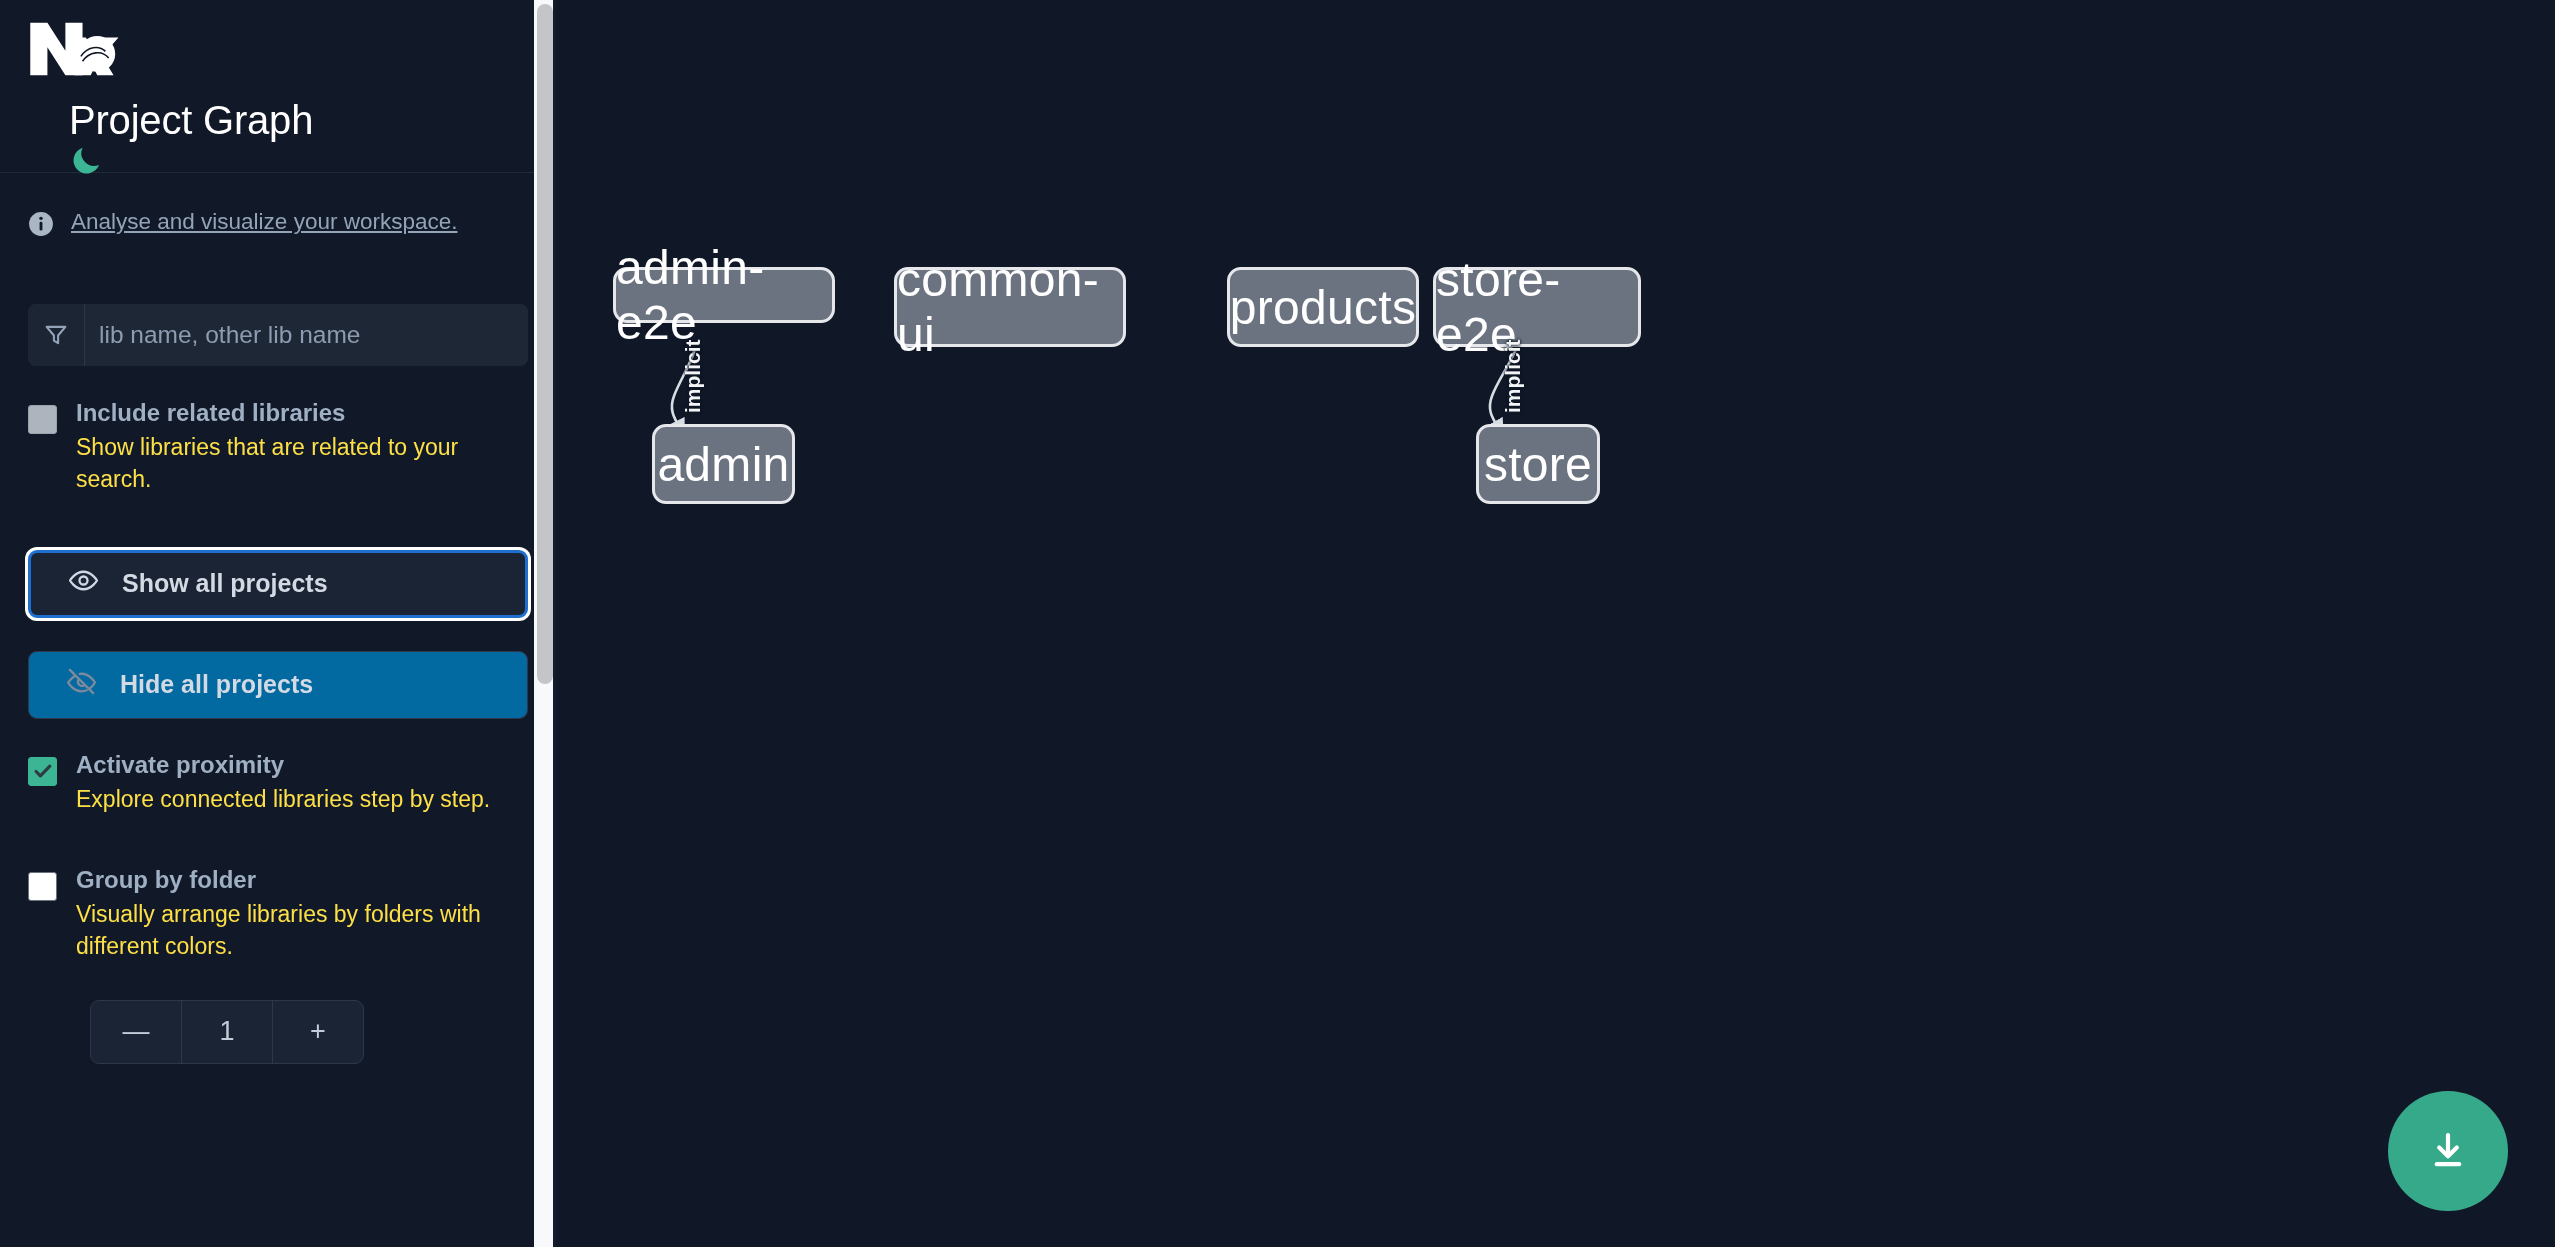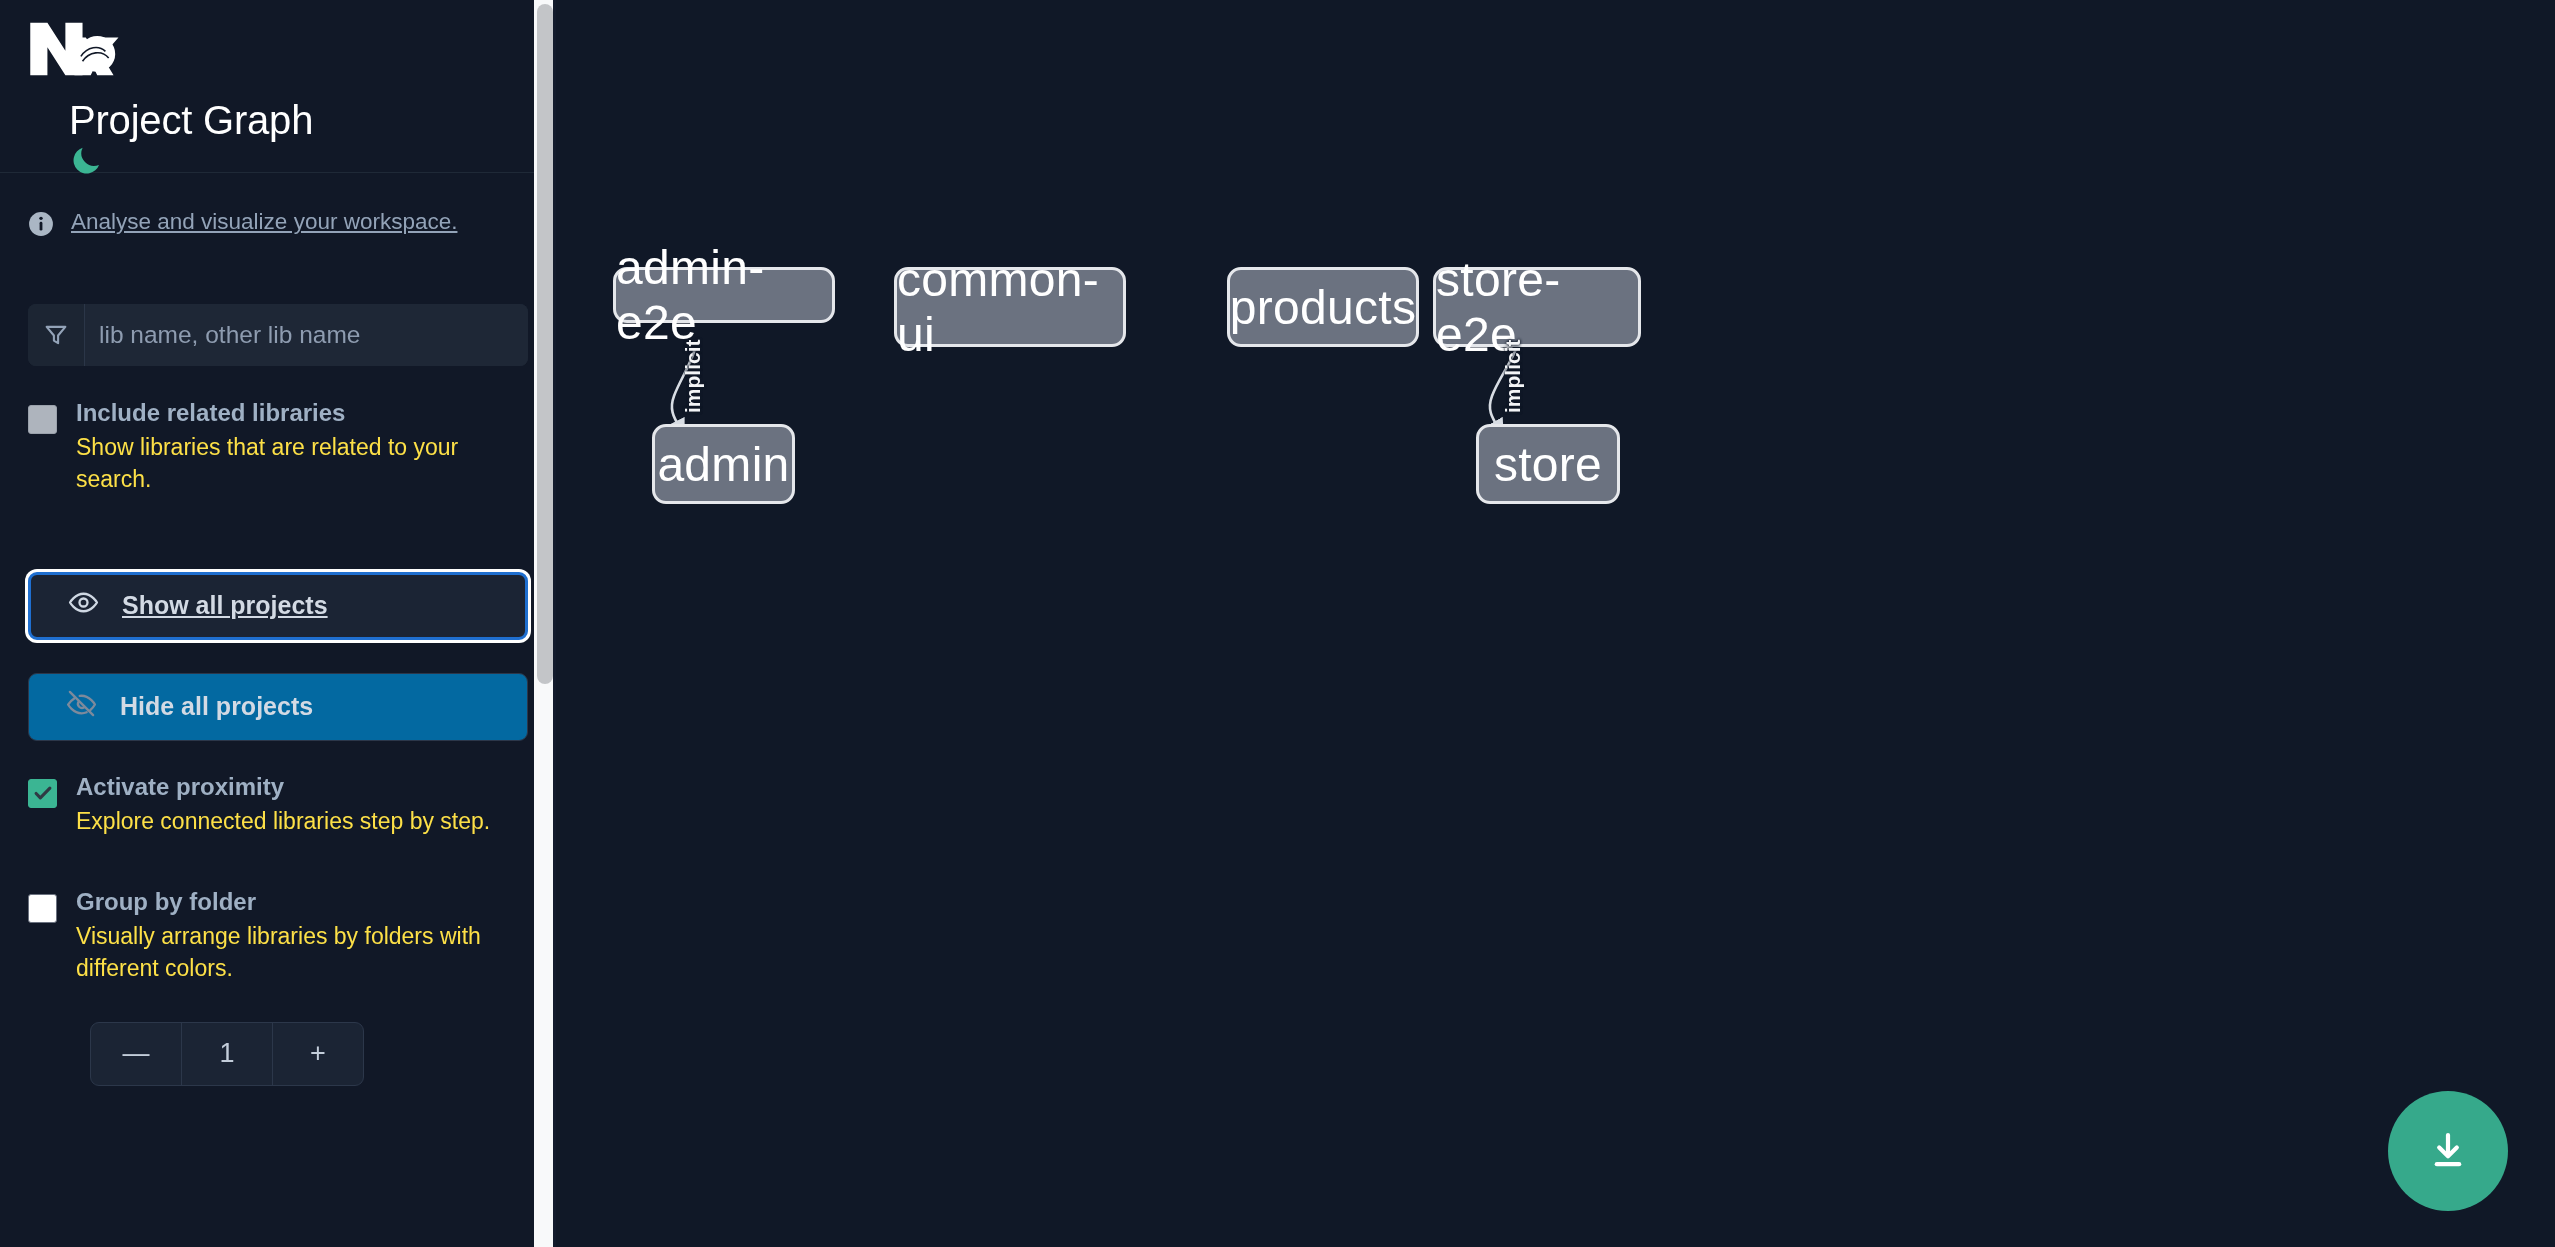--- a/index.html
+++ b/index.html
@@ -159,21 +159,21 @@
     font-size: 25px;
     font-weight: bold;
     cursor: pointer;
   }
   .btn .blabel { margin-left: 23px; }
   .btn.focused {
     border: 3px solid #1f6fd0;
     box-shadow: 0 0 0 3px #ffffff;
     background: #1b2434;
   }
-  .btn-gap-top { margin-top: 76px; text-decoration: underline; }
+  .btn-gap-top { margin-top: 54px; }
   .btn-gap-mid { margin-top: 33px; }
 
   .stepper {
     margin: 37px 28px 0 90px;
     display: flex;
     width: 272px;
     height: 62px;
     border-radius: 9px;
     border: 1px solid #2c374a;
     overflow: hidden;
@@ -388,21 +388,21 @@
       <path d="M 139 349 C 133 368 124 380 118 396 C 112 412 120 420 127 434" fill="none" stroke="#d8dde4" stroke-width="2.6" marker-end="url(#arrow)"></path>
 
       <path d="M 960 349 C 952 368 942 380 936 396 C 930 412 938 420 946 434" fill="none" stroke="#d8dde4" stroke-width="2.6" marker-end="url(#arrow)"></path>
     </svg>
 
     <div class="node" style="left:57px;  top:267px; width:222px; height:56px;">admin-e2e</div>
     <div class="node" style="left:338px; top:267px; width:232px; height:80px;">common-ui</div>
     <div class="node" style="left:629px; top:267px; width:192px; height:80px;margin-left:42px;">products</div>
     <div class="node" style="left:877px; top:267px; width:208px; height:80px;">store-e2e</div>
     <div class="node" style="left:96px;  top:424px; width:143px; height:80px;">admin</div>
-    <div class="node" style="left:920px; top:424px; width:144px; height:80px;">store</div>
+    <div class="node" style="left:920px; top:424px; width:124px; height:80px;">store</div>
 
     <div class="edge-label" style="left:125px; top:413px;">implicit</div>
     <div class="edge-label" style="left:945px; top:413px;">implicit</div>
 
     <div class="fab">
       <svg width="48" height="48" viewBox="0 0 24 24" fill="none" stroke="#ffffff" stroke-width="2.1" stroke-linecap="round" stroke-linejoin="round">
         <path d="M12 4v10"></path>
         <path d="M7.6 10.2L12 14.6l4.4-4.4"></path>
         <path d="M6.4 18.6h11.2"></path>
       </svg>

